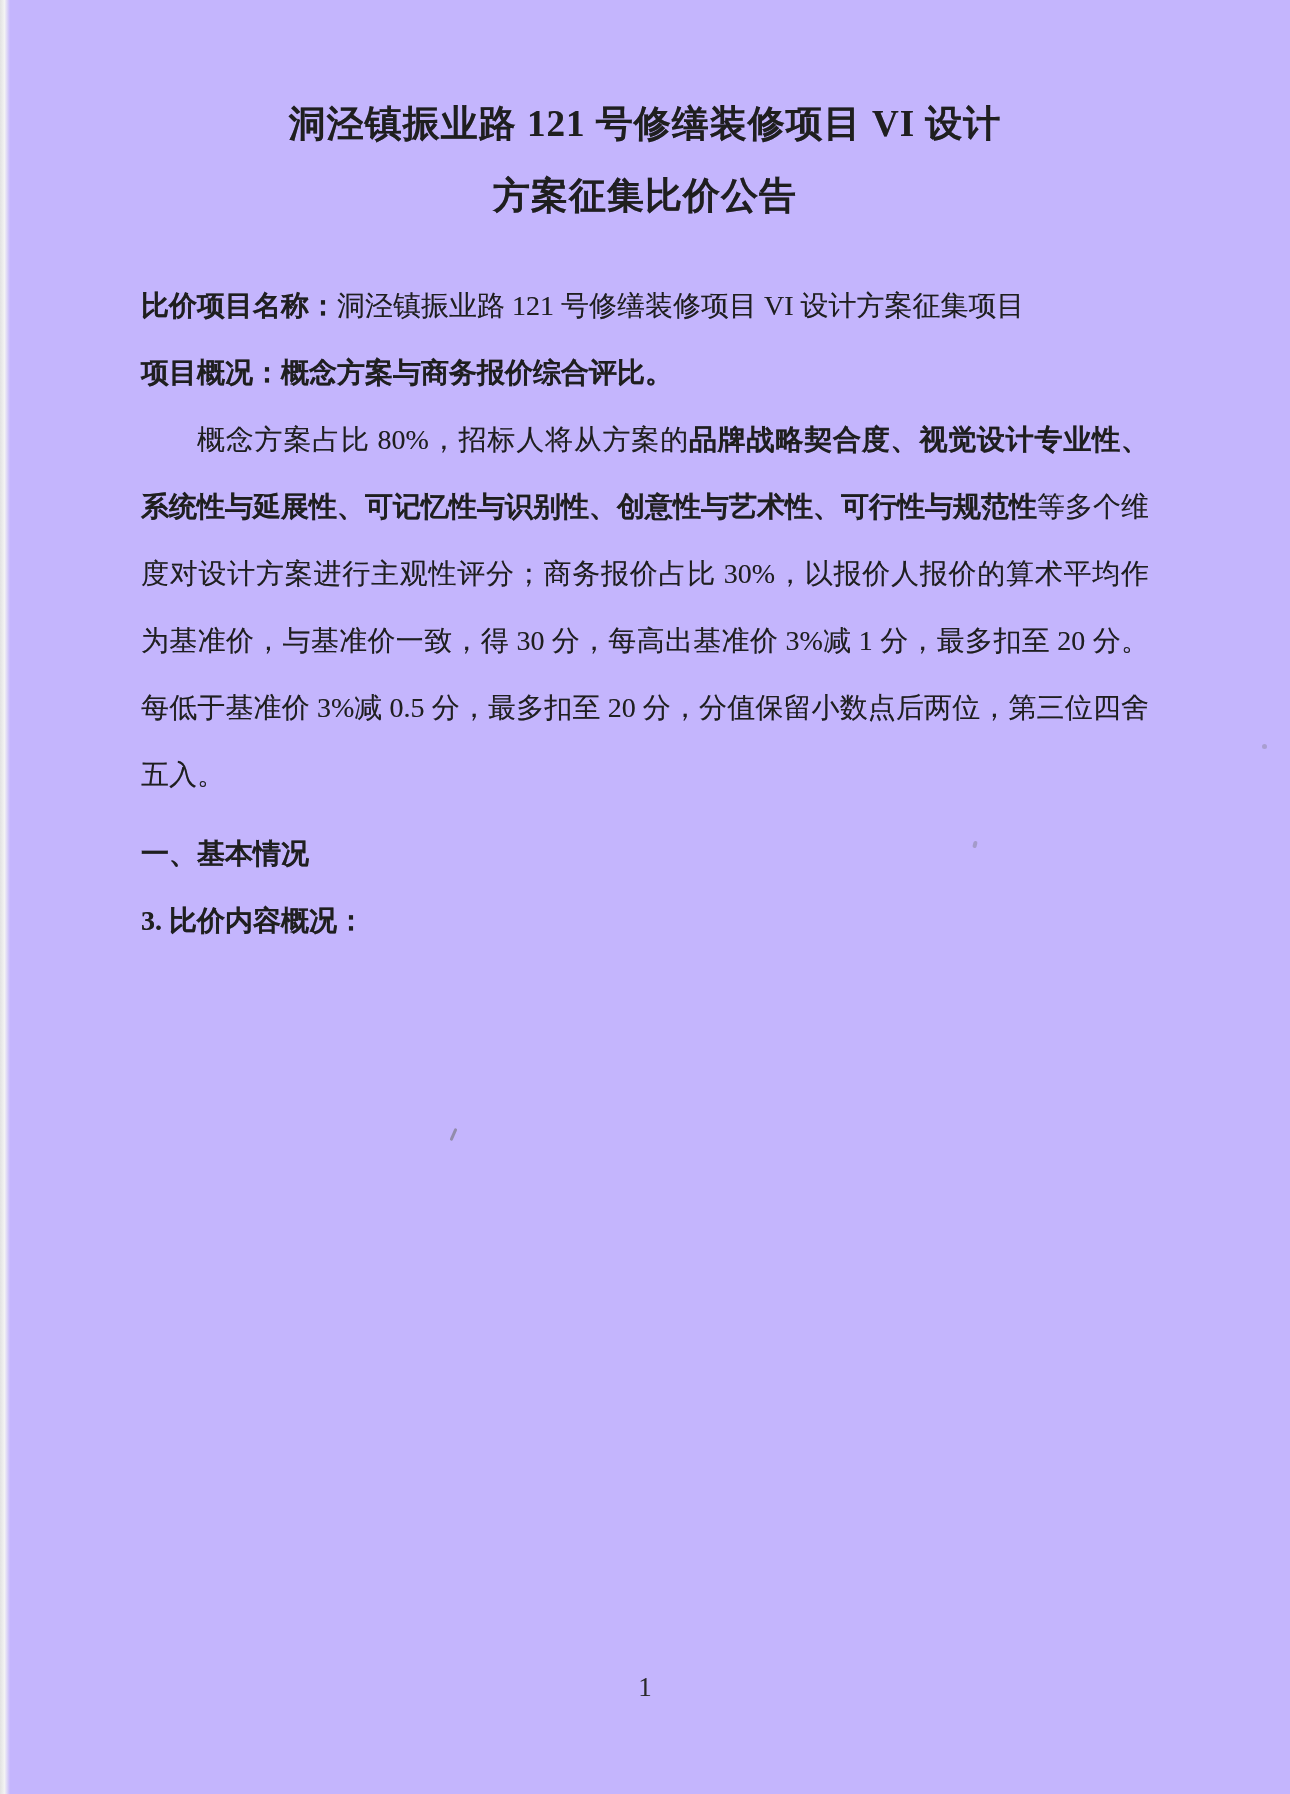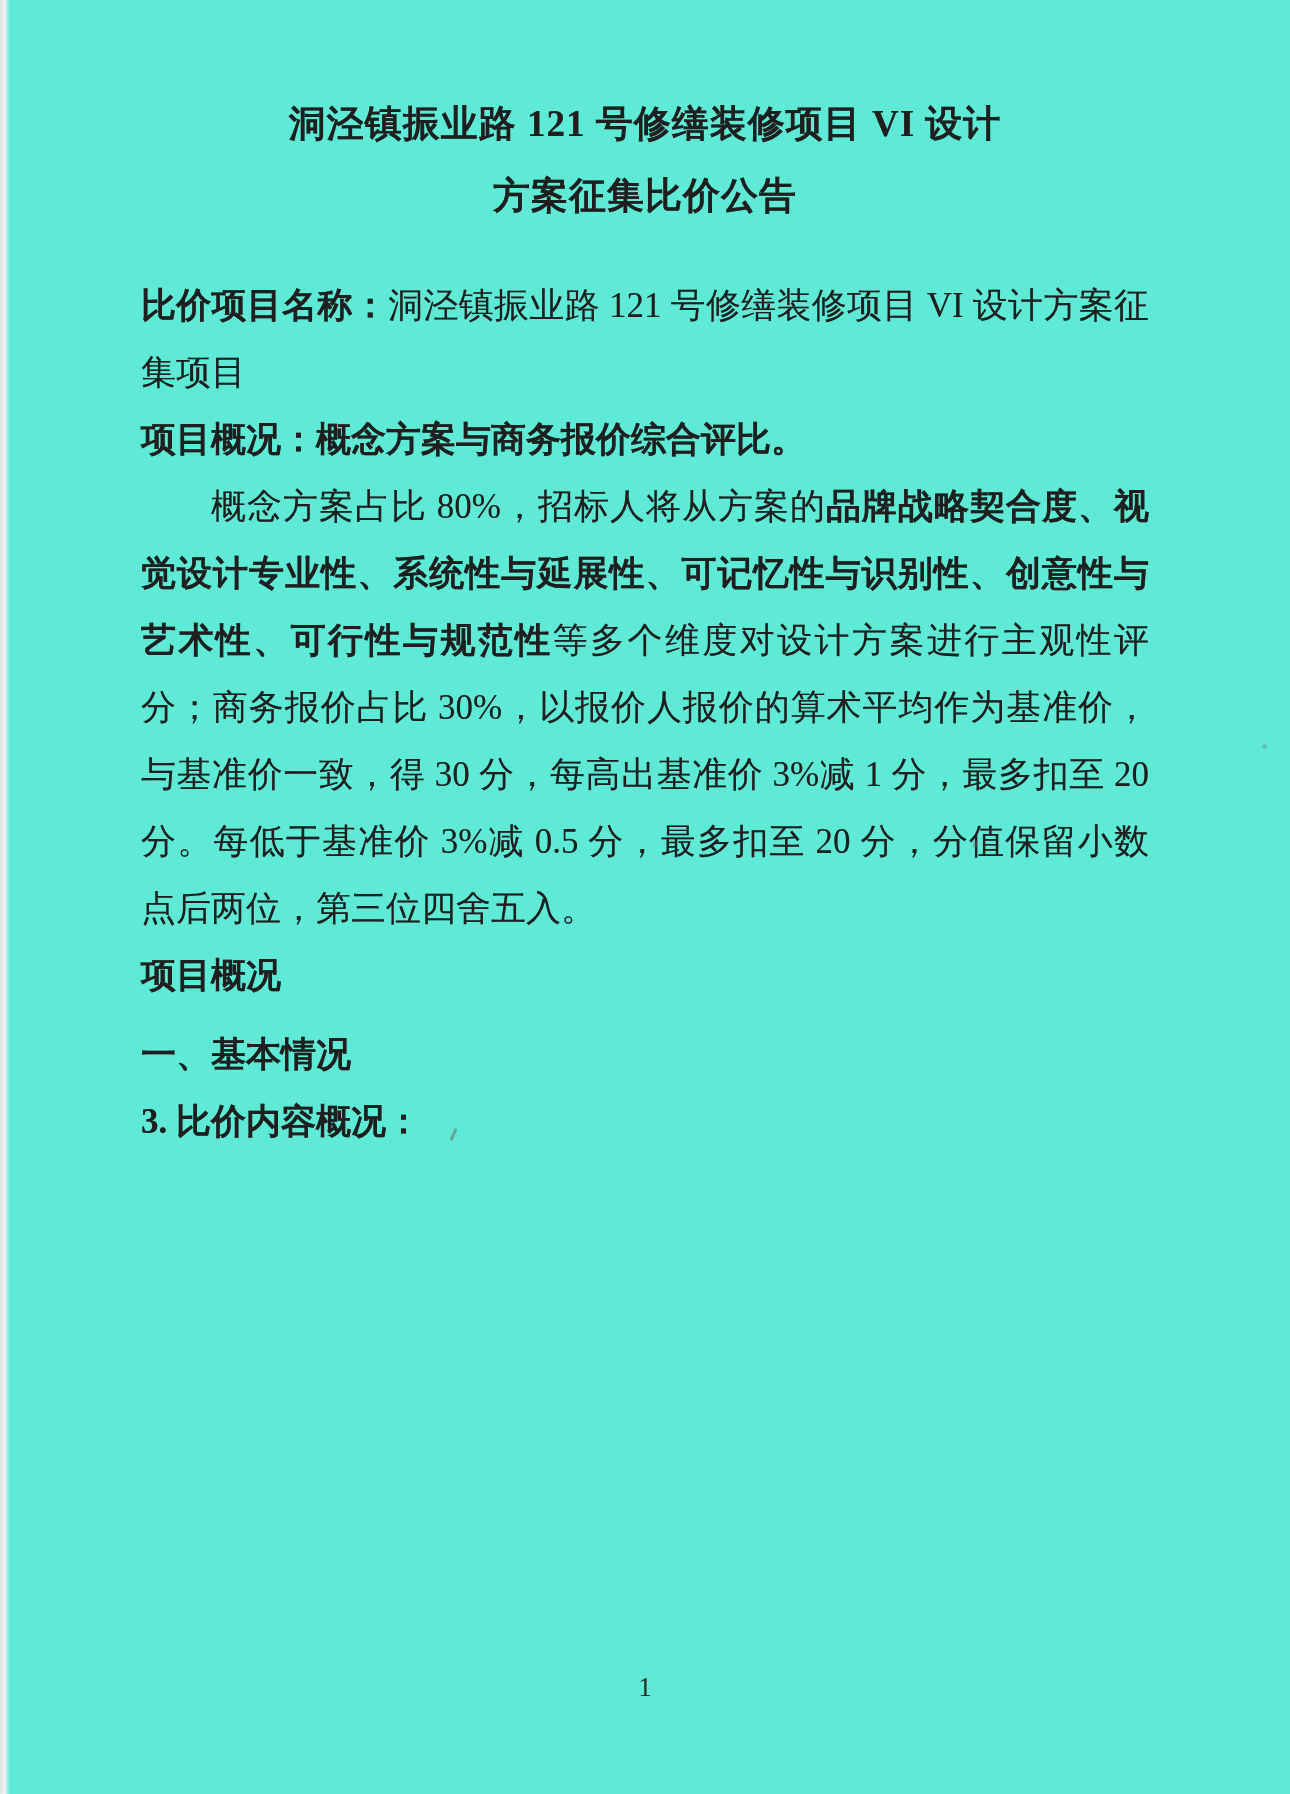--- a/index.html
+++ b/index.html
@@ -4,21 +4,21 @@
 <style>
   html, body {
     margin: 0;
     padding: 0;
     background: #ffffff;
   }
   .page {
     position: relative;
     width: 1290px;
     height: 1794px;
-    background: #5eead4;
+    background: #c4b5fd;
     overflow: hidden;
     font-family: "Liberation Serif", "DejaVu Serif", serif;
     color: #1f1f1f;
   }
   
   .scan-edge {
     position: absolute;
     left: 0; top: 0; bottom: 0;
     width: 10px;
     background: linear-gradient(to right, #e2e2e2 0%, #f3f3f3 45%, rgba(252,252,252,0) 100%);
@@ -35,21 +35,21 @@
     padding-top: 88px;
     text-align: center;
     font-size: 37px;
     font-weight: 700;
     line-height: 72px;
     letter-spacing: 1px;
     text-shadow: 0 0 0.6px rgba(0,0,0,0.45);
   }
   .body-text {
     margin-top: 40px;
-    font-size: 35px;
+    font-size: 28px;
     line-height: 67px;
     text-align: justify;
     text-shadow: 0 0 0.5px rgba(0,0,0,0.35);
   }
   .body-text p {
     margin: 0;
   }
   .indent2 {
     text-indent: 2em;
   }
@@ -111,21 +111,20 @@
     </h1>
 
     <div class="body-text">
 
       <p><span class="bold">比价项目名称：</span><span>洞泾镇振业路 121 号修缮装修项目 VI 设计方案征集项目</span></p>
 
       <p><span class="bold">项目概况：</span><span class="bold">概念方案与商务报价综合评比。</span></p>
 
       <p class="indent2"><span>概念方案占比 80%，招标人将从方案的</span><span class="bold">品牌战略契合度、视觉设计专业性、系统性与延展性、可记忆性与识别性、创意性与艺术性、可行性与规范性</span><span>等多个维度对设计方案进行主观性评分；商务报价占比 30%，以报价人报价的算术平均作为基准价，与基准价一致，得 30 分，每高出基准价 3%减 1 分，最多扣至 20 分。每低于基准价 3%减 0.5 分，最多扣至 20 分，分值保留小数点后两位，第三位四舍五入。</span></p>
 
-      <p class="bold">项目概况</p>
 
 
       <p class="bold gap-before">一、基本情况</p>
 
       <p class="bold">3. 比价内容概况：</p>
 
 
     </div>
   </div>
 

